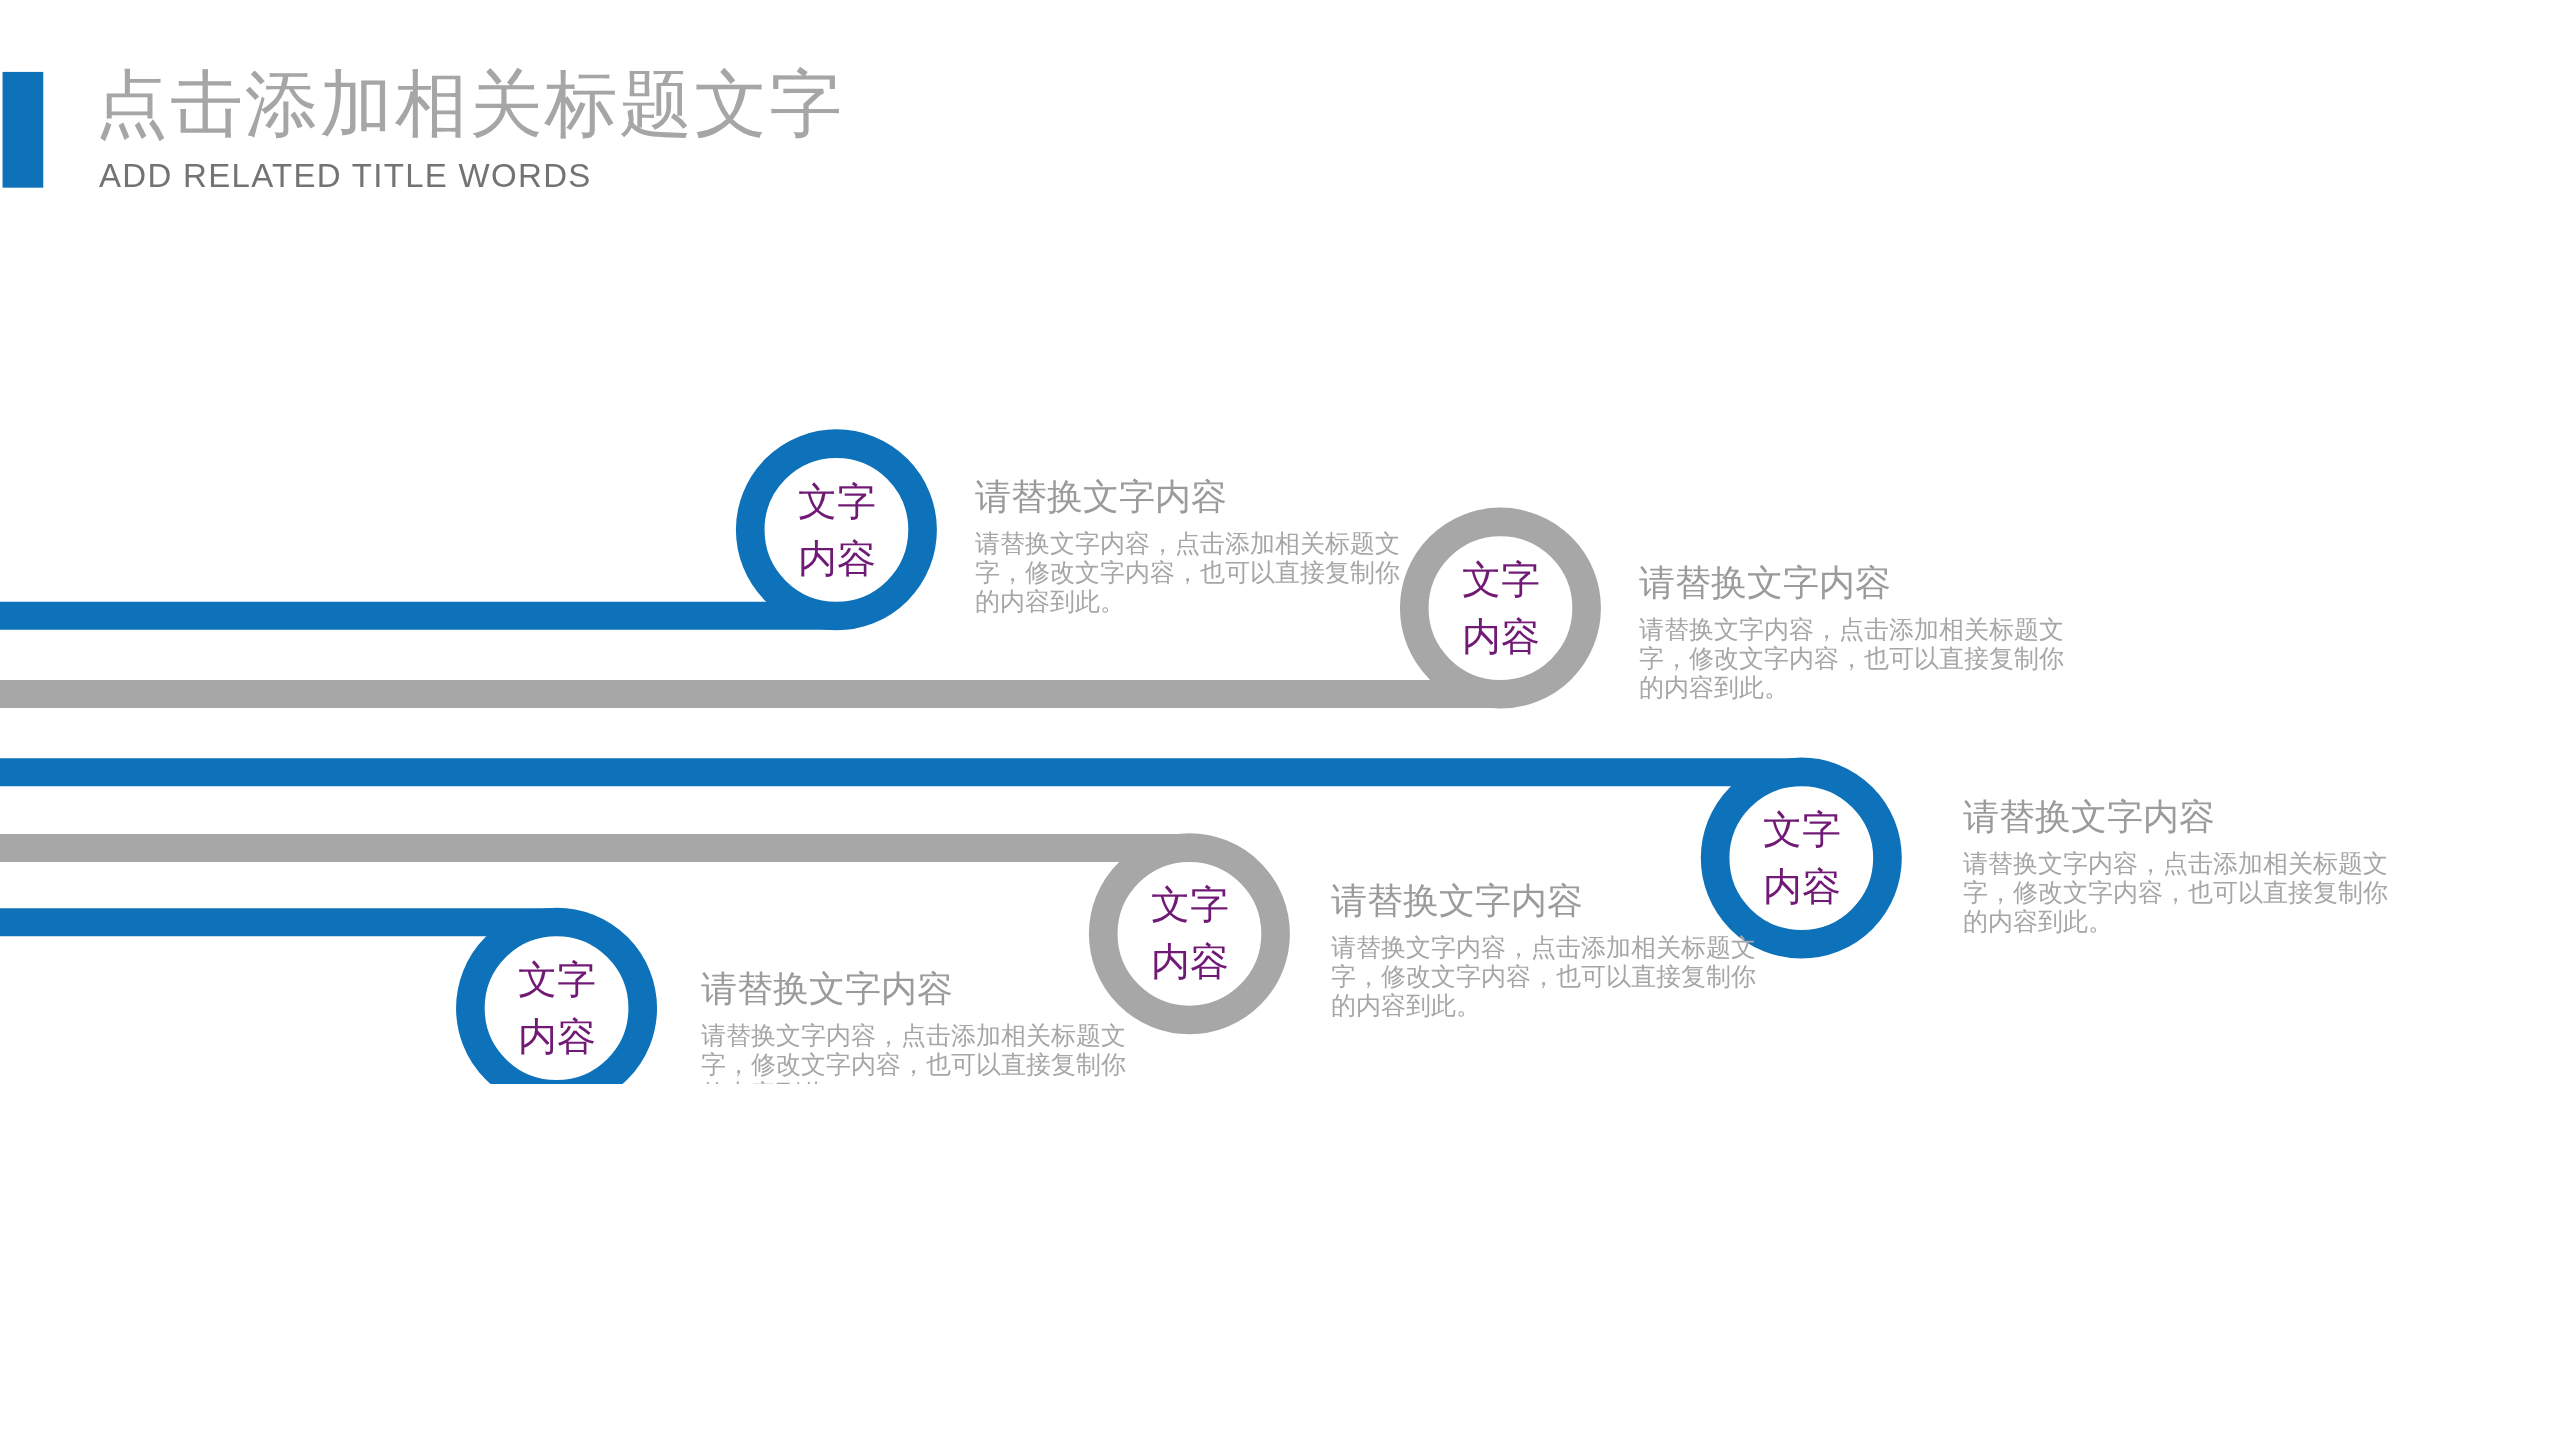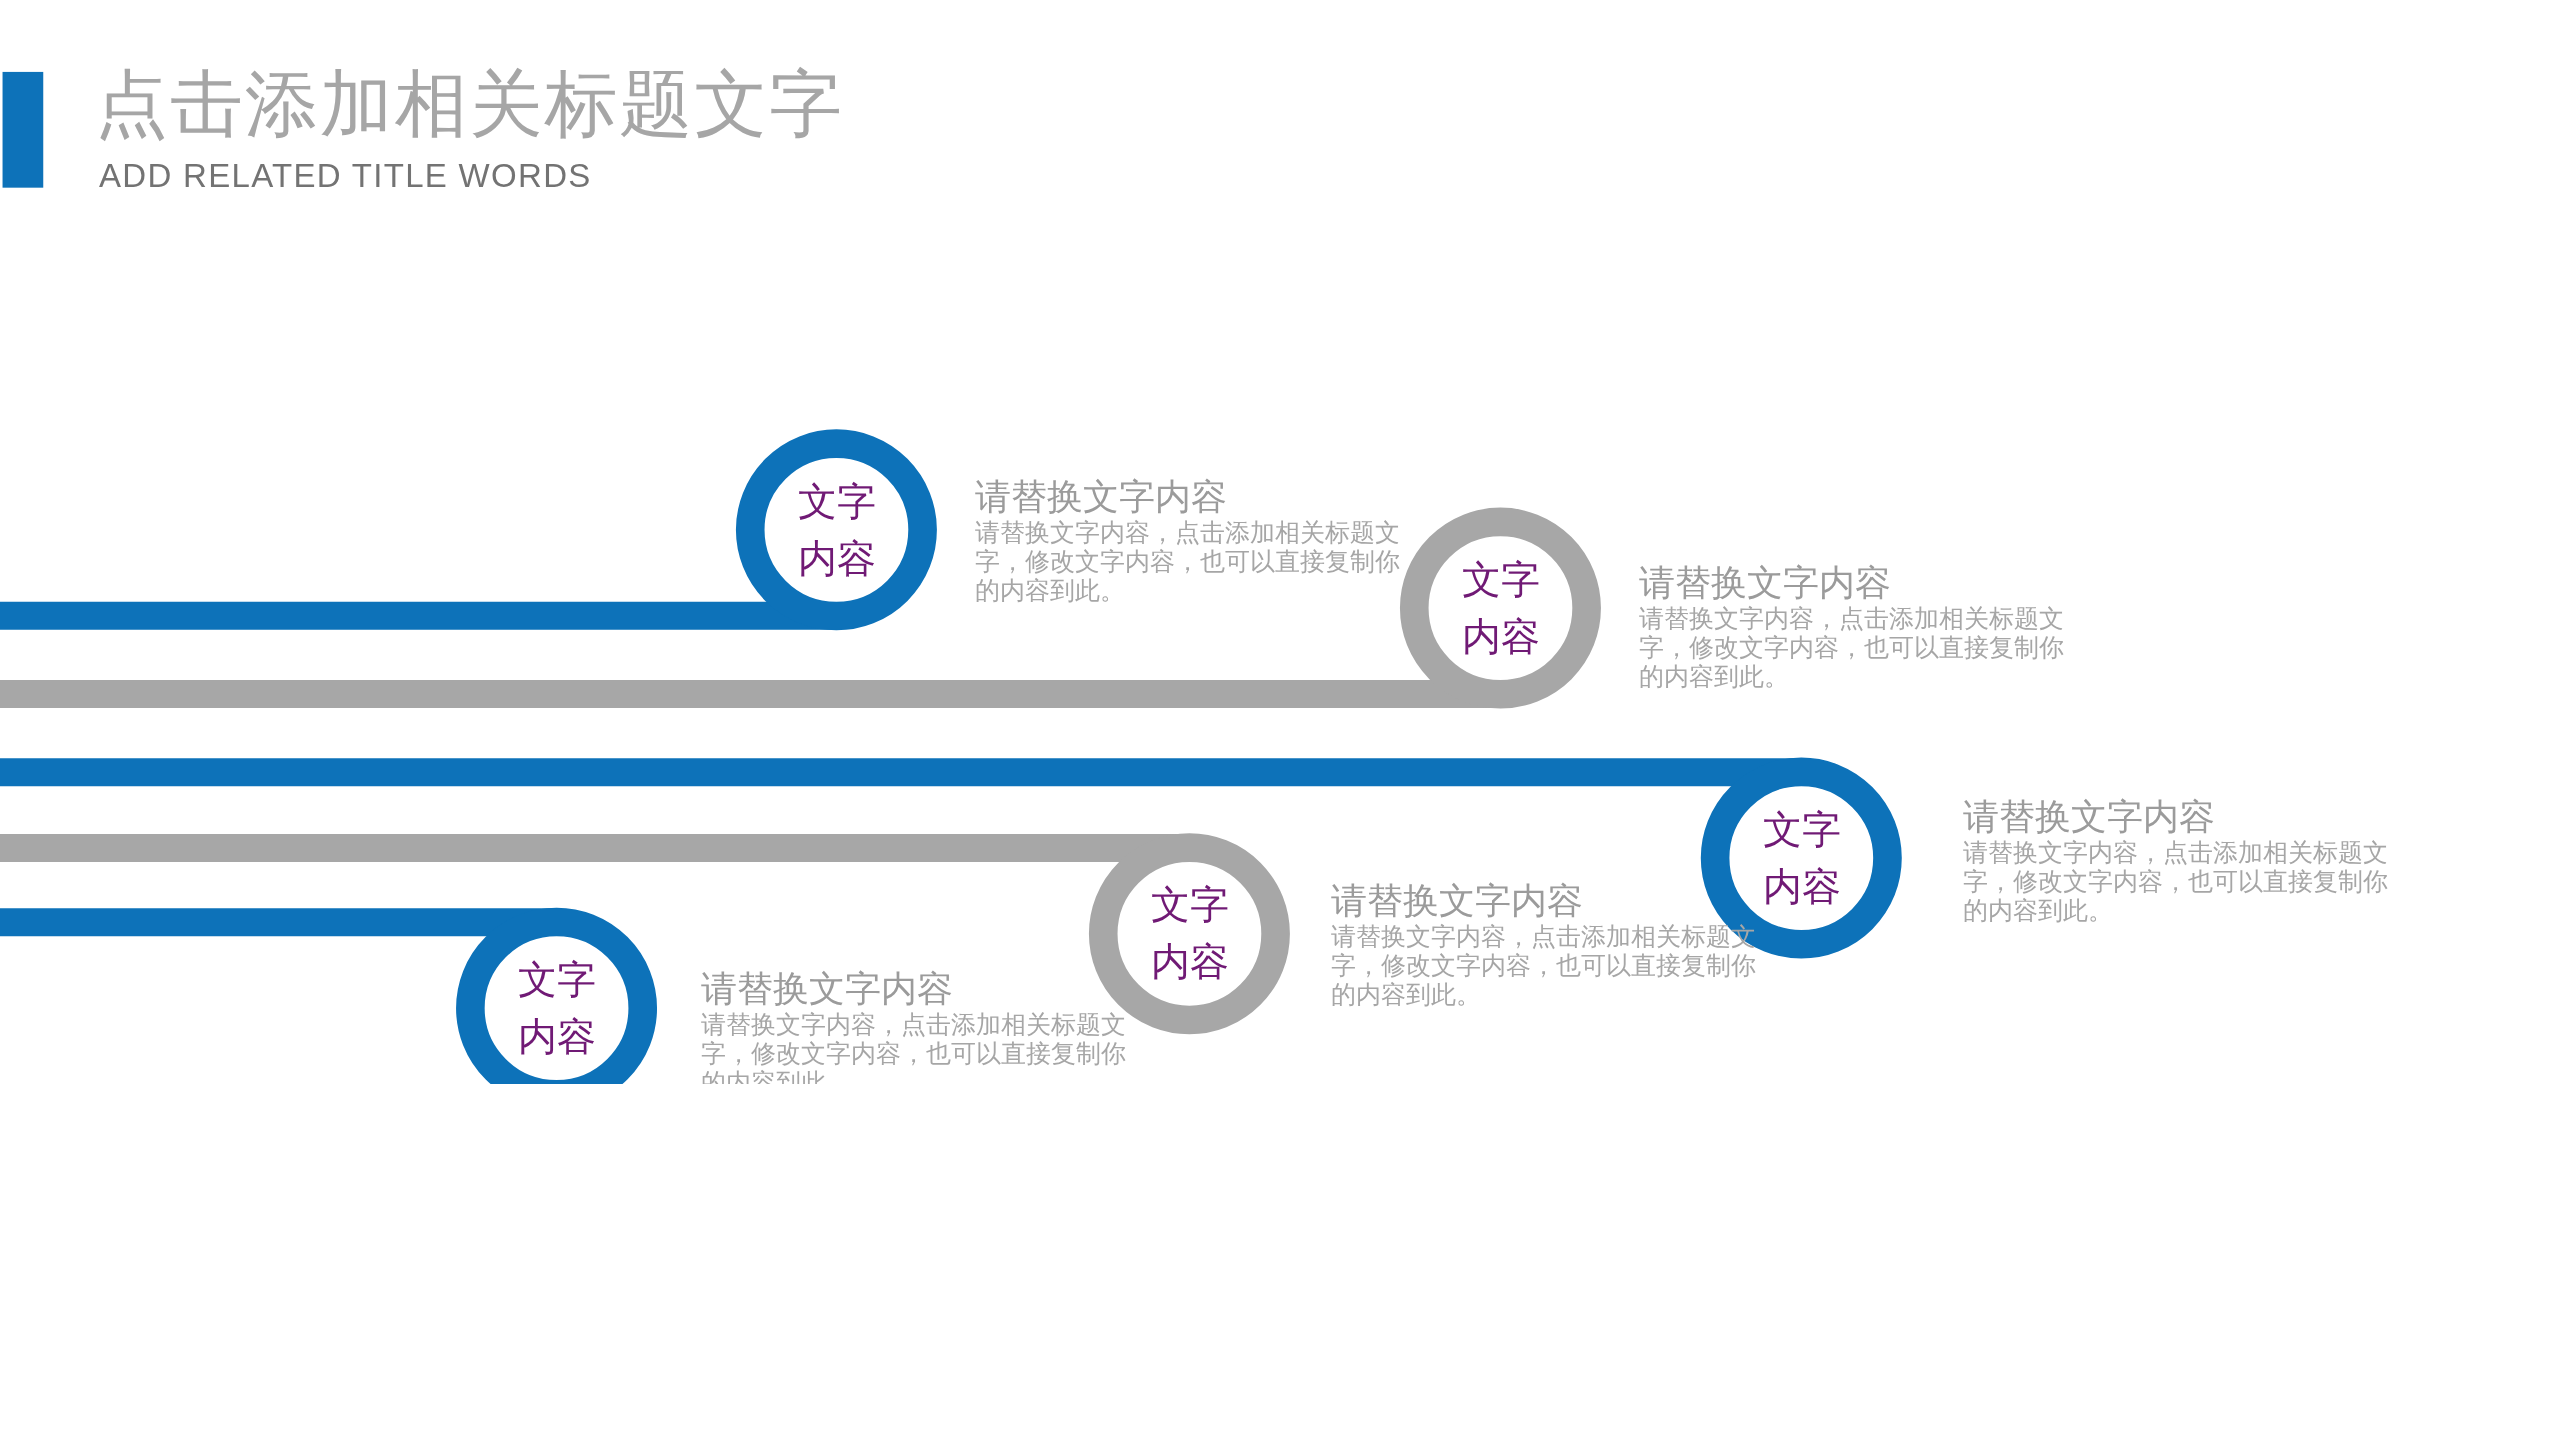--- a/index.html
+++ b/index.html
@@ -38,21 +38,21 @@
   
   .item{position:absolute;width:439px;}
   .item .heading{
     font-size:36px;
     line-height:42px;
     color:#9B9B9B;
     white-space:nowrap;
     font-family:Liberation Serif, serif;
   }
   .item .body{
-    margin-top:0;
+    margin-top:11px;
     font-size:25px;
     line-height:29px;
     color:#A6A6A6;
     white-space:pre-line;
   }
 
   
   .circle-label{
     position:absolute;
     width:204px;

